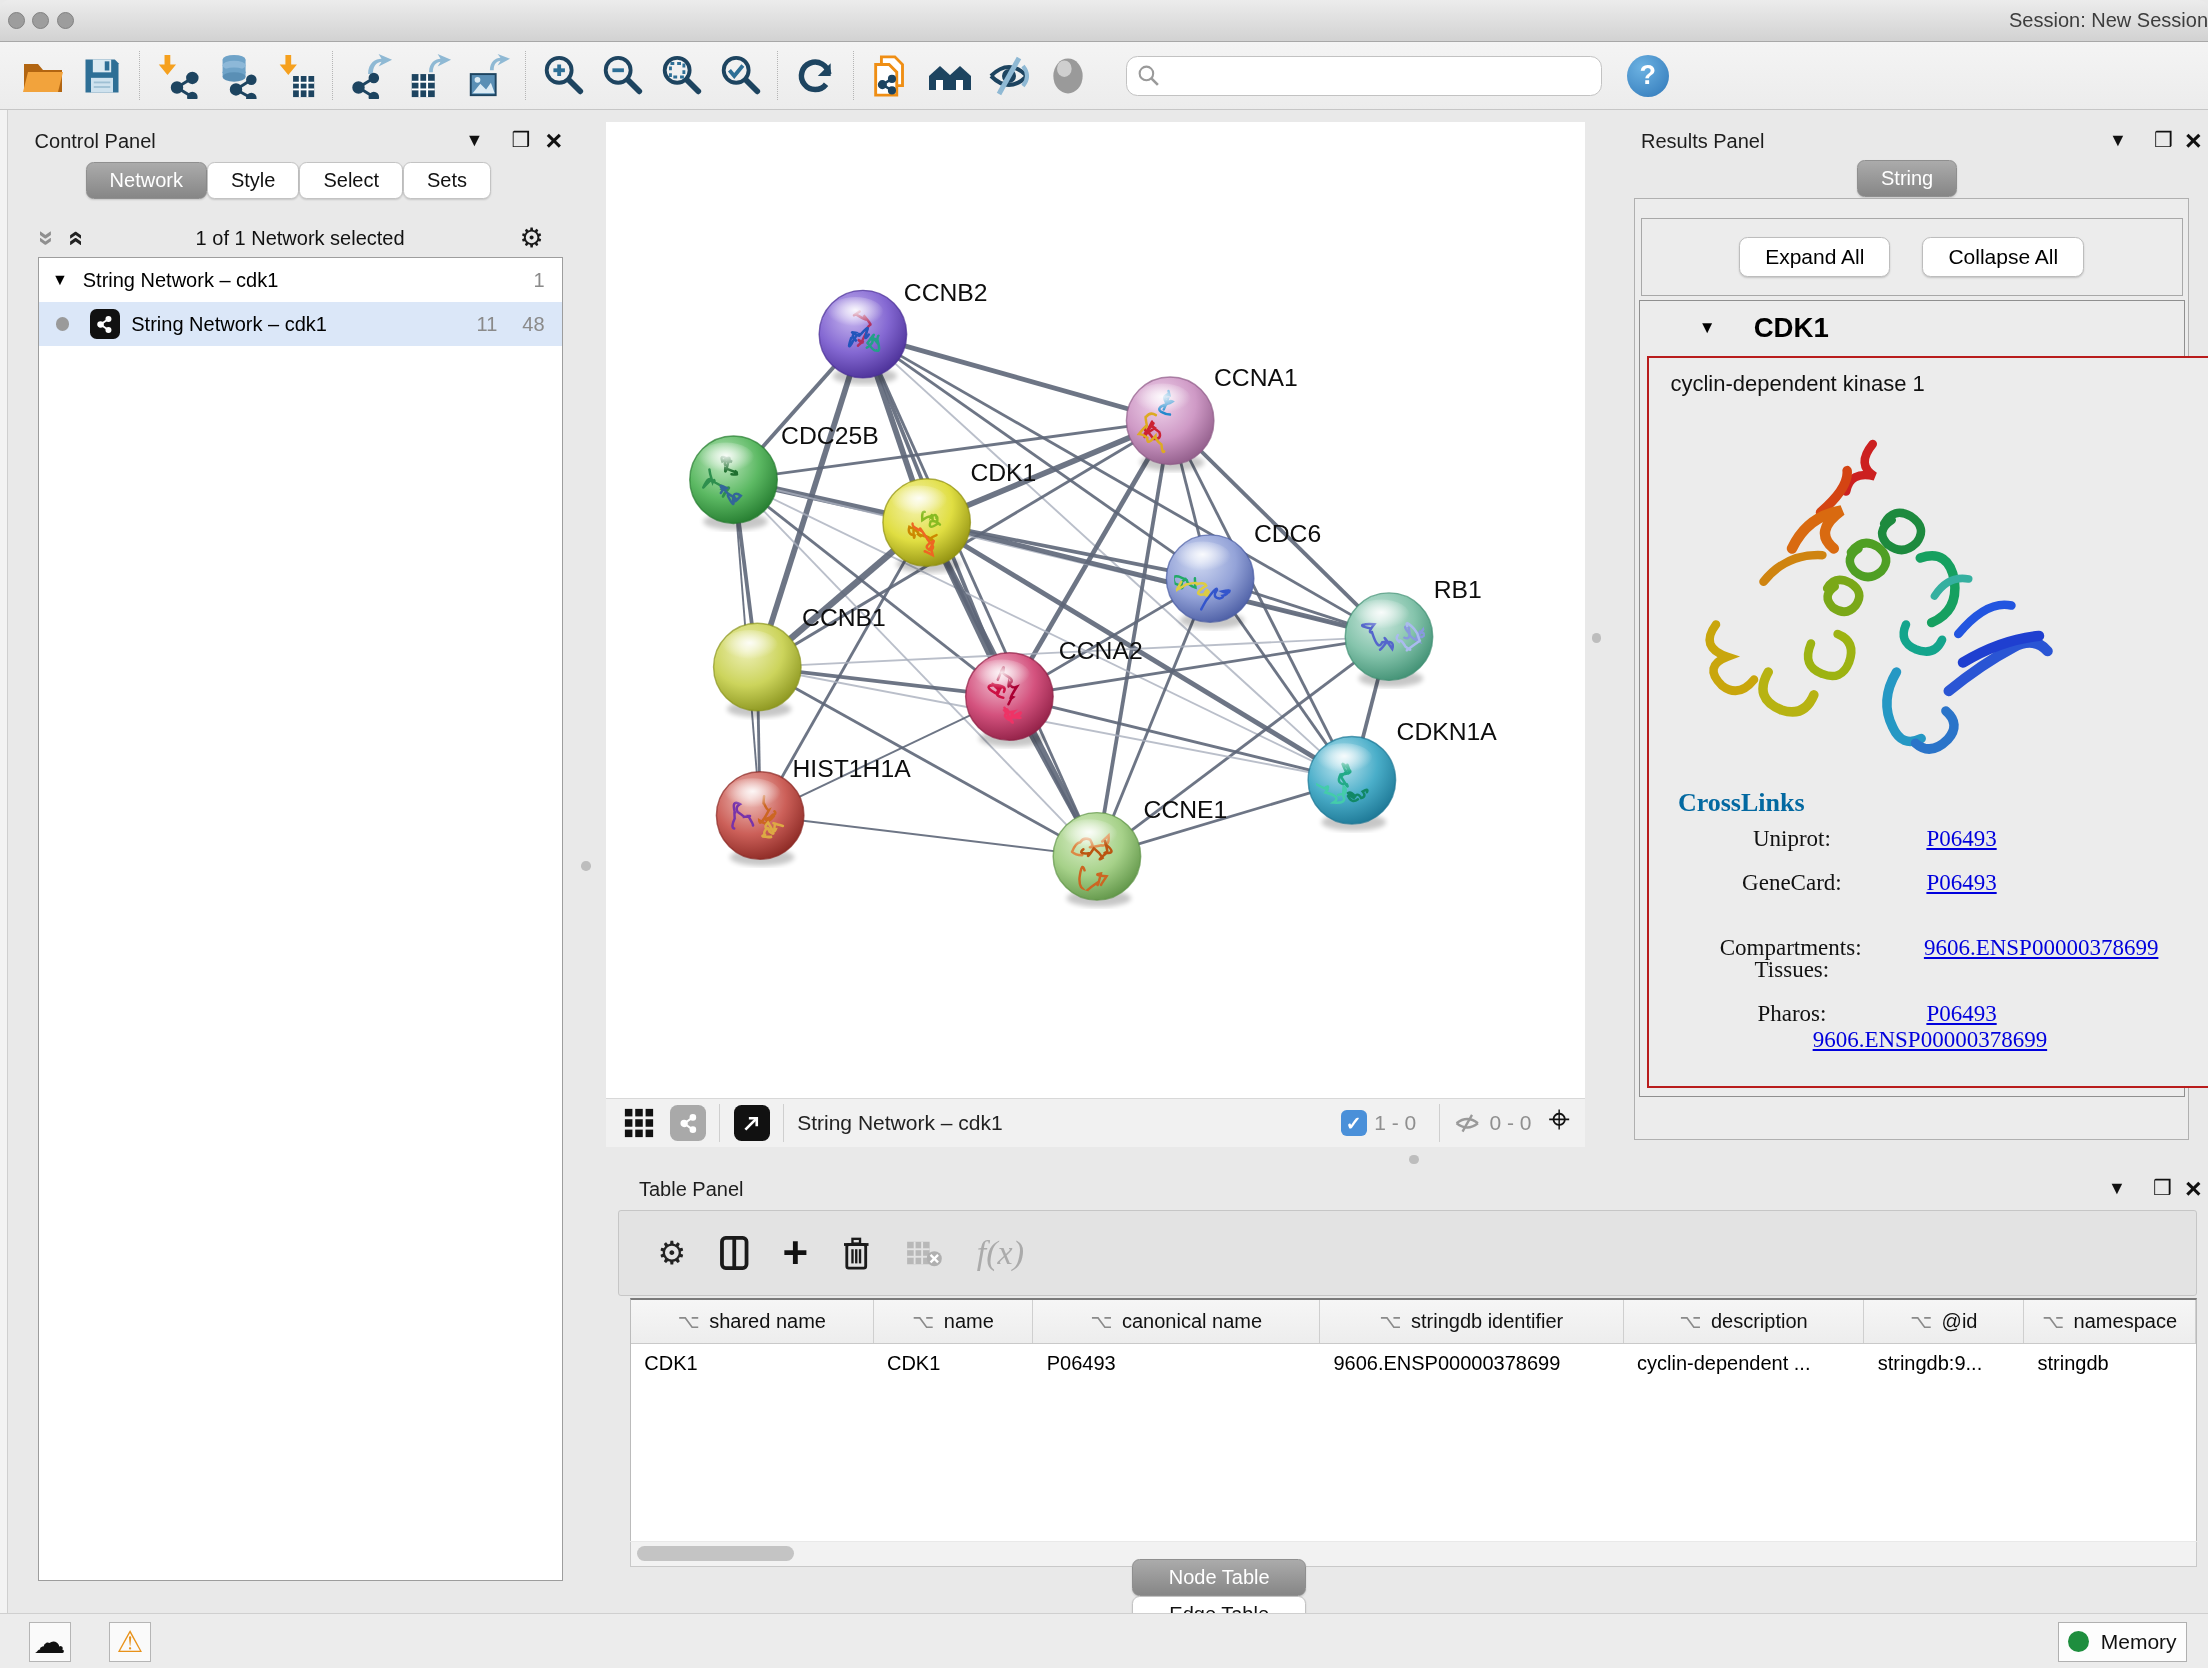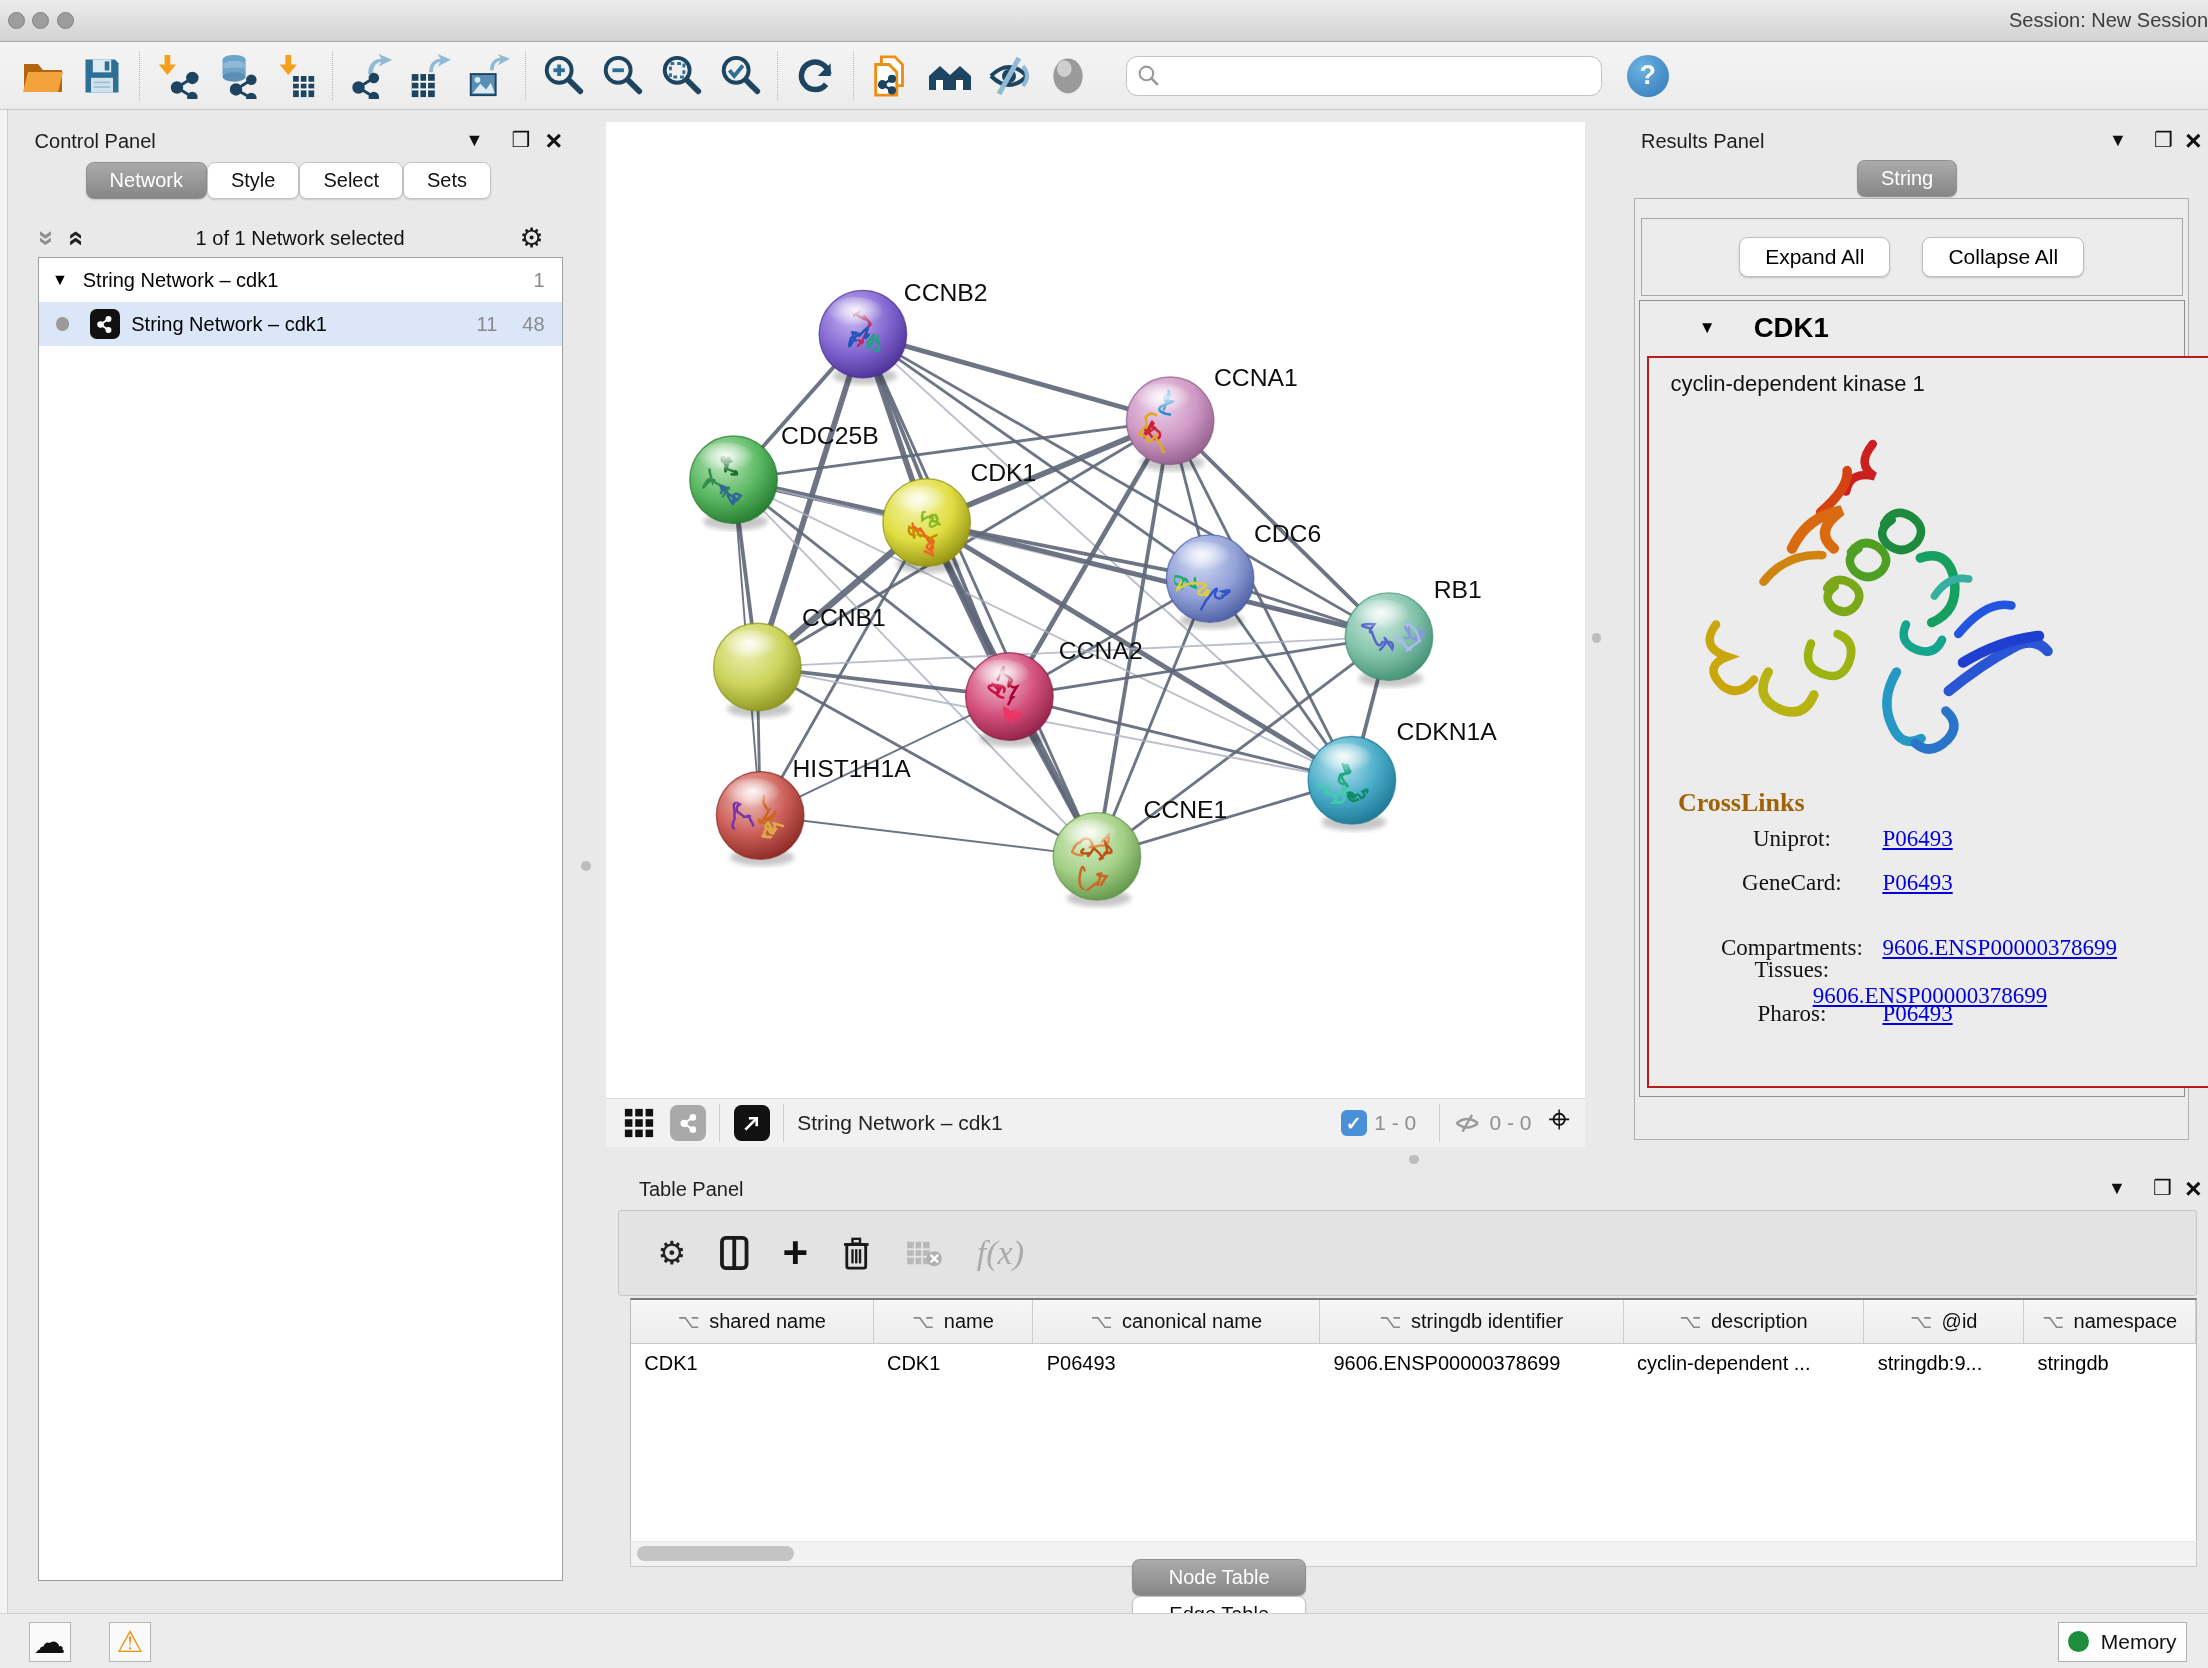--- a/index.html
+++ b/index.html
@@ -83,23 +83,23 @@
     border-radius:8.6px; font-size:21px; display:flex; align-items:center;
     box-shadow:0 1px 1.9px rgba(0,0,0,.18); }
   .cdk-box { position:absolute; left:3.8px; top:101px; width:546px; height:797px;
     background:#ececec; border:1px solid #8f8f8f; }
   .cdk-head { position:absolute; left:0; top:0; width:100%; height:53px;
     display:flex; align-items:center; }
   .cdk-inner { position:absolute; left:7.6px; top:55px; width:617px; height:732px;
     background:#ececec; border:2px solid #b91c1c; }
   .desc { position:absolute; left:21px; top:13.3px; font-size:22px; color:#111; }
   .xl-title { position:absolute; left:28.5px; font-family:"Liberation Serif", serif;
-    font-weight:bold; font-size:26px; color:#a16207; }
+    font-weight:bold; font-size:26px; color:#0369a1; }
   .xl-row { position:absolute; left:52px; width:457px; font-family:"Liberation Serif", serif;
-    font-size:23px; color:#111; display:flex; }
+    font-size:23px; color:#111; display:flex;gap:44px; }
   .xl-lab { width:181px; }
   .xl-link { color:#0000dd; text-decoration:underline; }
 
   
   .tp { position:absolute; left:606px; top:1172px; width:1603px; height:441px; }
   .tp-toolbar { position:absolute; left:12.4px; top:38px; width:1579px; height:86px;
     background:#e3e3e3; border:1px solid #c6c6c6; border-radius:2.9px;
     display:flex; align-items:center; gap:34px; padding-left:38px; }
   .tp-table { position:absolute; left:24px; top:126px; width:1567px; height:243px;
     background:#fff; border-top:2.9px solid #7a7a7a; border-left:1px solid #bbb; border-right:1px solid #bbb; }

